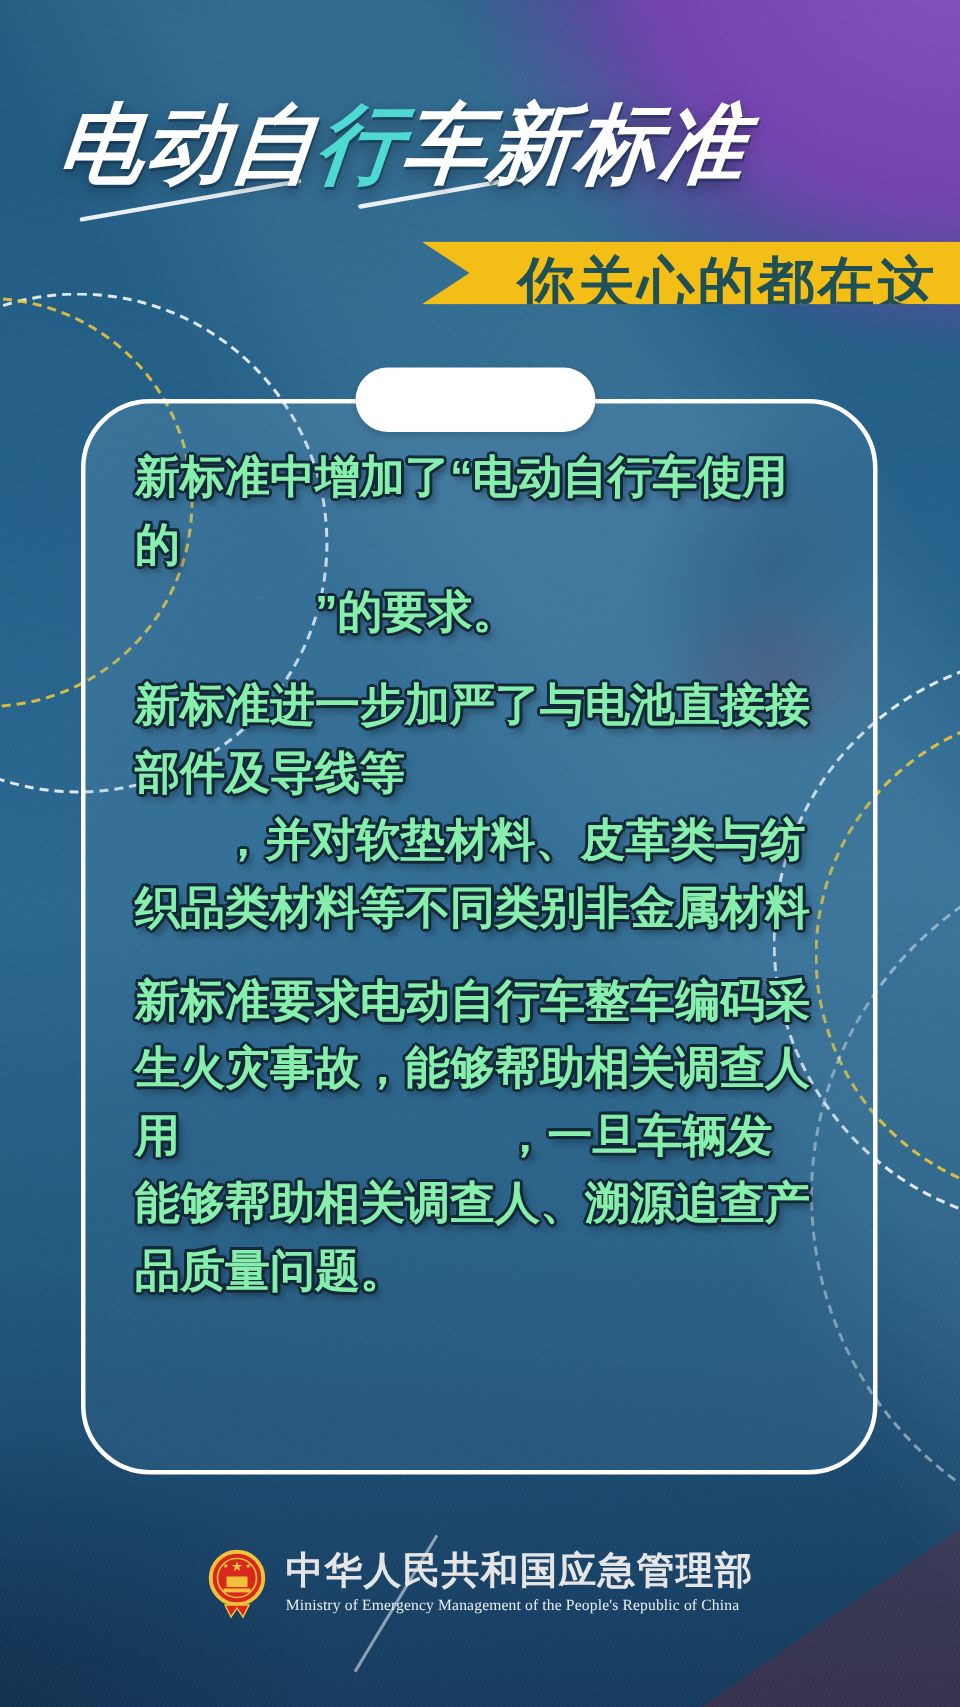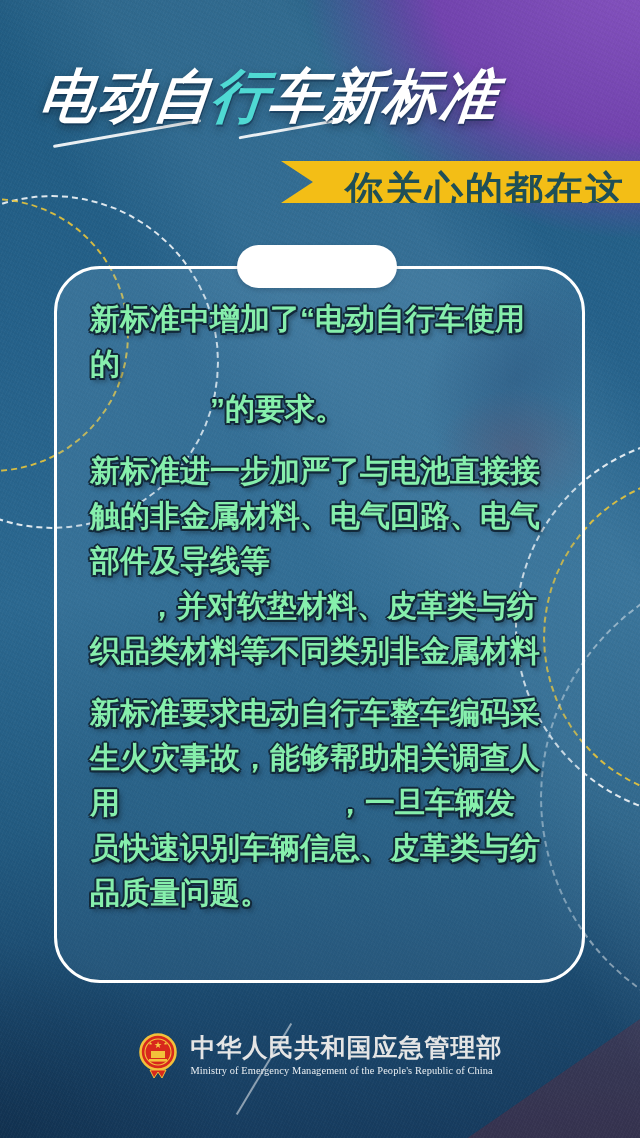--- a/index.html
+++ b/index.html
@@ -126,30 +126,29 @@
   <div class="pill"></div>
 
   <div class="card-text">
     <div class="para">
       <div>新标准中增加了“电动自行车使用</div>
       <div>的</div>
       <div class="indent-xl">”的要求。</div>
     </div>
     <div class="para">
       <div>新标准进一步加严了与电池直接接</div>
-      <div>触的非金属材料、电气回路、电气</div>
       <div>部件及导线等</div>
       <div class="indent-sm">，并对软垫材料、皮革类与纺</div>
       <div>织品类材料等不同类别非金属材料</div>
     </div>
     <div class="para">
       <div>新标准要求电动自行车整车编码采</div>
       <div>生火灾事故，能够帮助相关调查人</div>
       <div><span>用</span><span class="gap"></span><span>，一旦车辆发</span></div>
-      <div>员快速识别车辆信息、皮革类与纺</div>
+      <div>能够帮助相关调查人、溯源追查产</div>
       <div>品质量问题。</div>
     </div>
   </div>
 
   <div class="diag-line"></div>
   <div class="footer">
     <svg class="emblem" viewBox="0 0 40 48">
       <circle cx="20" cy="20" r="17.5" fill="#d8281c" stroke="#f2c13a" stroke-width="2.6"></circle>
       <circle cx="20" cy="20" r="13" fill="none" stroke="#f2c13a" stroke-width="1.1"></circle>
       <text x="20" y="15.5" font-size="9" fill="#f7c843" text-anchor="middle">★</text>

